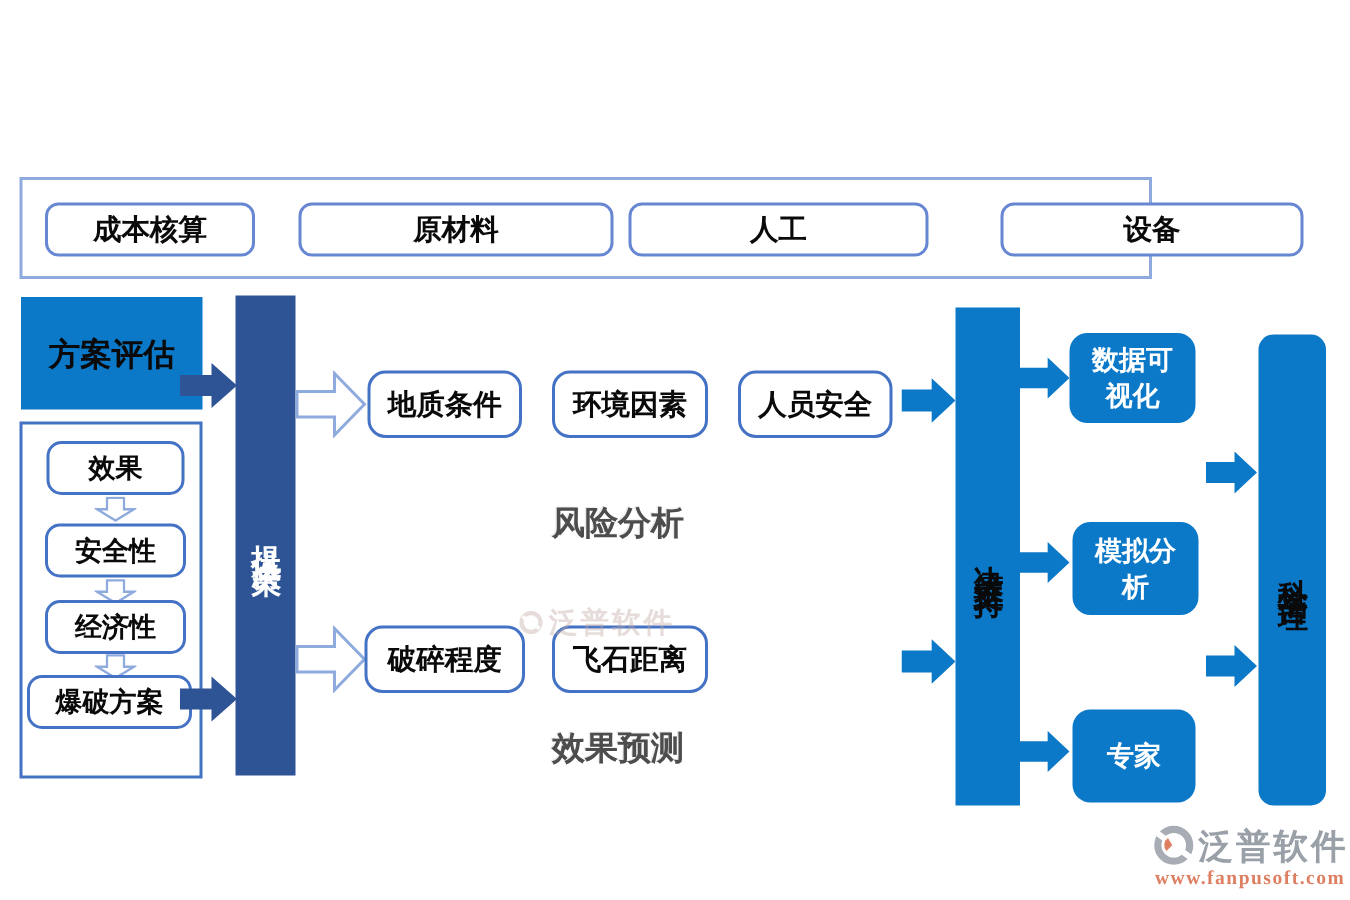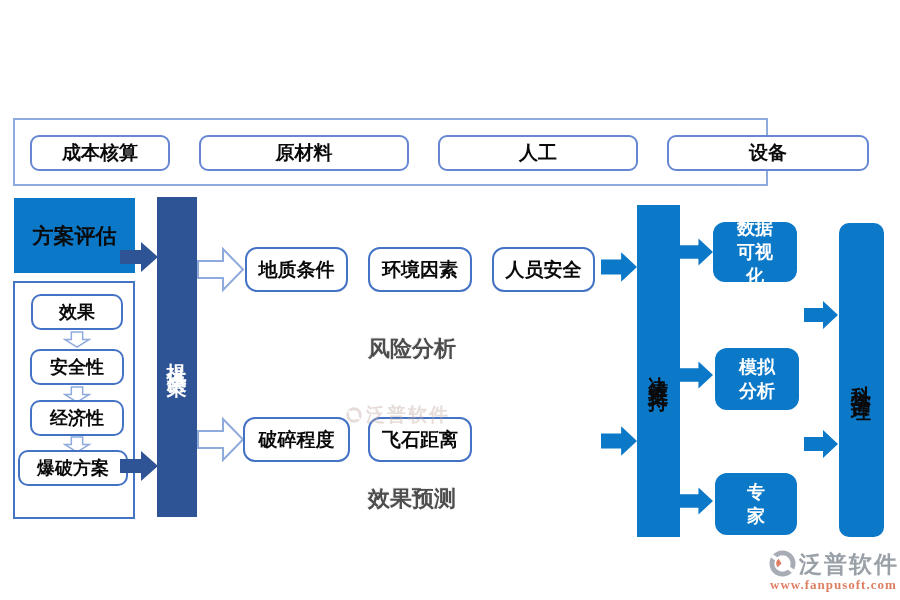--- a/index.html
+++ b/index.html
@@ -27,21 +27,21 @@
   .vtext{writing-mode:vertical-rl;text-orientation:upright;font-weight:700;font-size:20px;letter-spacing:5px;line-height:1;}
   .bar-provide{left:157px;top:197px;width:40px;height:320px;background:var(--navy);color:#ffffff;}
   .bar-support{left:637px;top:205px;width:43px;height:332px;background:var(--blue);color:#0a0a0a;}
   .bar-sci{left:839px;top:223px;width:45px;height:314px;background:var(--blue);color:#0a0a0a;border-radius:10px;}
 
   
   .factor-box{border:2px solid #4472c4;border-radius:12px;background:#fff;font-size:19px;font-weight:700;color:#0a0a0a;}
   .group-label{font-size:22px;font-weight:700;color:#4d4d4d;text-shadow:1px 1px 1px rgba(255,255,255,.9),-1px -1px 0 rgba(0,0,0,.08);text-align:center;}
 
   
-  .out-box{background:var(--blue);border-radius:12px;color:#ffffff;font-size:18px;font-weight:700;line-height:1.35;padding:2px 24px;}
+  .out-box{background:var(--blue);border-radius:12px;color:#ffffff;font-size:18px;font-weight:700;line-height:1.35;padding:2px 12px;}
 
   svg{display:block;}
 
   
   .watermark{left:346px;top:402px;display:flex;align-items:center;gap:4px;opacity:.4;}
   .watermark span{font-size:19px;font-weight:700;color:#c2a9a2;letter-spacing:2px;}
 
   
   .logo-name{left:799px;top:549px;font-size:23px;font-weight:600;color:#9aa0a8;letter-spacing:2px;}
   .logo-url{left:770px;top:577px;font-size:13px;font-weight:700;color:#de7f62;font-family:"Liberation Serif","DejaVu Serif",serif;letter-spacing:1px;}
@@ -50,21 +50,21 @@
 </style>
 </head>
 <body>
 
 <div id="stage">
 
 
   <div class="abs top-panel">
     <div class="abs center top-btn" style="left:15px;top:15px;width:140px;height:36px;">成本核算</div>
     <div class="abs center top-btn" style="left:184px;top:15px;width:210px;height:36px;">原材料</div>
-    <div class="abs center top-btn" style="left:423px;top:15px;width:200px;height:36px;">人工</div>
+    <div class="abs center top-btn" style="left:404px;top:15px;width:200px;height:36px;">人工</div>
     <div class="abs center top-btn" style="left:652px;top:15px;width:202px;height:36px;">设备</div>
   </div>
 
   <div class="abs center plan-eval">方案评估</div>
 
   <svg class="abs" style="left:120px;top:242px;" width="38" height="30" viewBox="0 0 38 30">
     <polygon points="0,8 21,8 21,0 38,15 21,30 21,22 0,22" fill="#2e5496"></polygon>
   </svg>
 
   <div class="abs left-panel">

